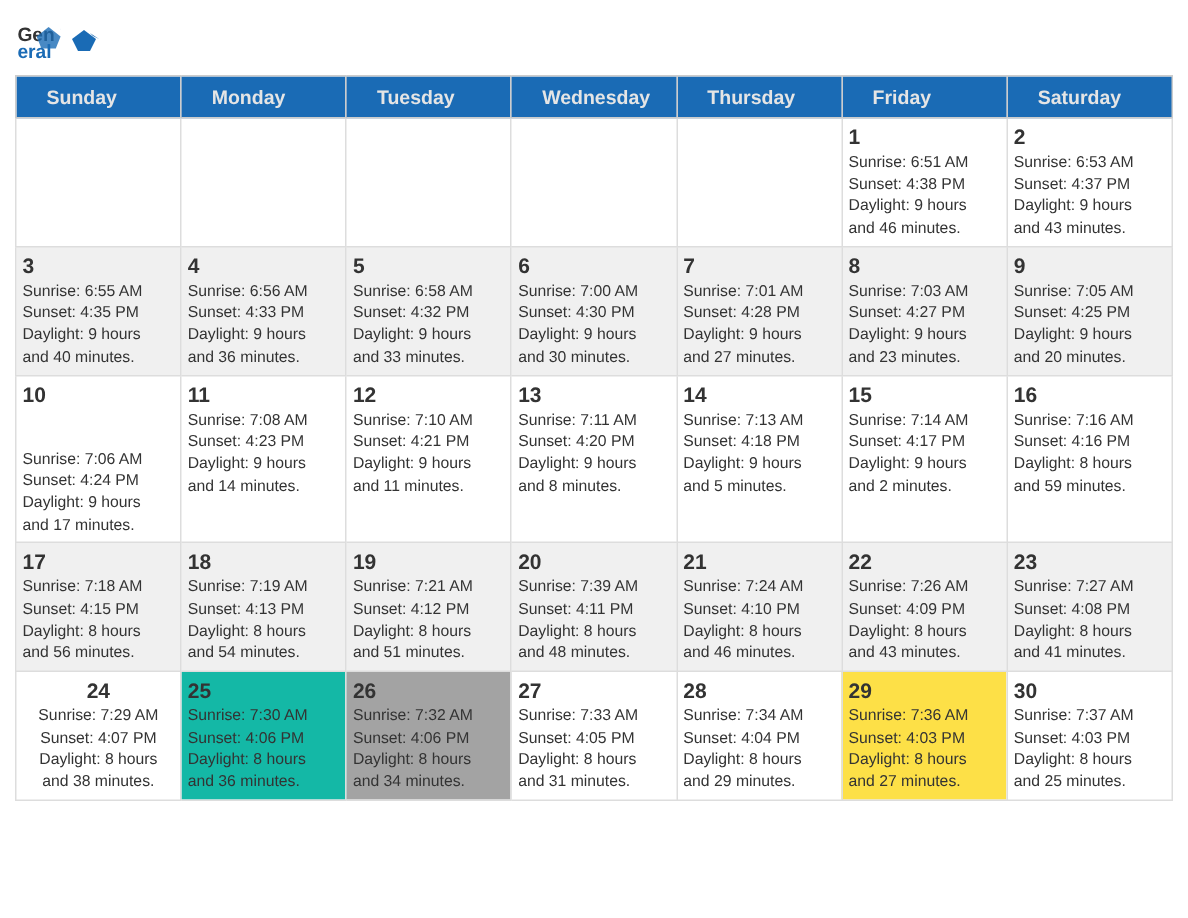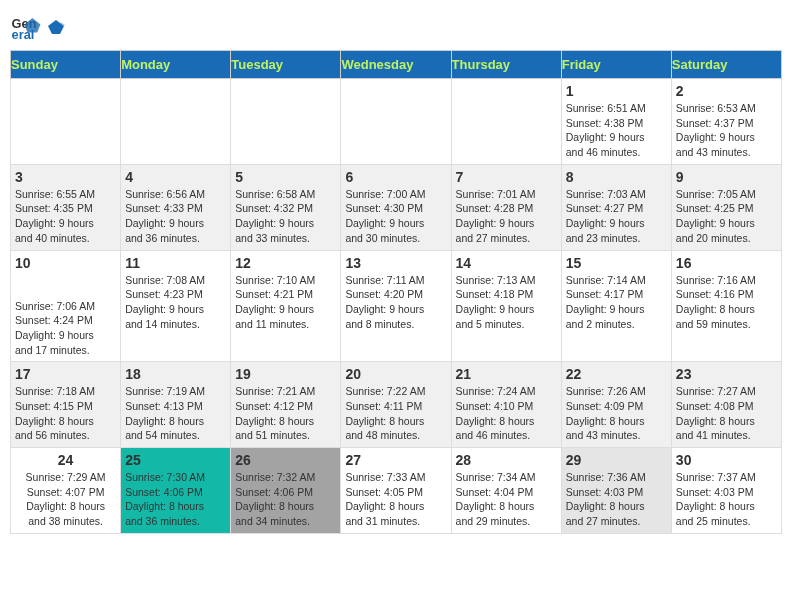--- a/index.html
+++ b/index.html
@@ -37,22 +37,22 @@
       font-size: 16px;
       color: #555;
     }
     table {
       width: 100%;
       border-collapse: collapse;
       table-layout: fixed;
     }
     thead tr th {
       background-color: #1a6bb5;
-      color: #bef264;
-      padding: 6px 0;
+      color: #e5e5e5;
+      padding: 6px 20px;
       font-size: 13px;
       font-weight: bold;
       text-align: left;
       border: 1px solid #ccc;
     }
     tbody tr td {
       vertical-align: top;
       padding: 4px;
       border: 1px solid #ddd;
       font-size: 11px;
@@ -263,21 +263,21 @@
         </td>
         <td style="background: rgb(240, 240, 240);">
           <span class="day-number">19</span>
           <div class="day-info" style="white-space: pre-line;">Sunrise: 7:21 AM
 Sunset: 4:12 PM
 Daylight: 8 hours
 and 51 minutes.</div>
         </td>
         <td style="background: rgb(240, 240, 240);">
           <span class="day-number">20</span>
-          <div class="day-info" style="white-space: pre-line;">Sunrise: 7:22 AM
+          <div class="day-info" style="white-space: pre-line;">Sunrise: 7:39 AM
 Sunset: 4:11 PM
 Daylight: 8 hours
 and 48 minutes.</div>
         </td>
         <td style="background: rgb(240, 240, 240);">
           <span class="day-number">21</span>
           <div class="day-info" style="white-space: pre-line;">Sunrise: 7:24 AM
 Sunset: 4:10 PM
 Daylight: 8 hours
 and 46 minutes.</div>
@@ -326,21 +326,21 @@
 Daylight: 8 hours
 and 31 minutes.</div>
         </td>
         <td style="background: rgb(255, 255, 255);">
           <span class="day-number">28</span>
           <div class="day-info" style="white-space: pre-line;">Sunrise: 7:34 AM
 Sunset: 4:04 PM
 Daylight: 8 hours
 and 29 minutes.</div>
         </td>
-        <td style="background: #e5e5e5;">
+        <td style="background: #fde047;">
           <span class="day-number">29</span>
           <div class="day-info" style="white-space: pre-line;">Sunrise: 7:36 AM
 Sunset: 4:03 PM
 Daylight: 8 hours
 and 27 minutes.</div>
         </td>
         <td style="background: rgb(255, 255, 255);">
           <span class="day-number">30</span>
           <div class="day-info" style="white-space: pre-line;">Sunrise: 7:37 AM
 Sunset: 4:03 PM

